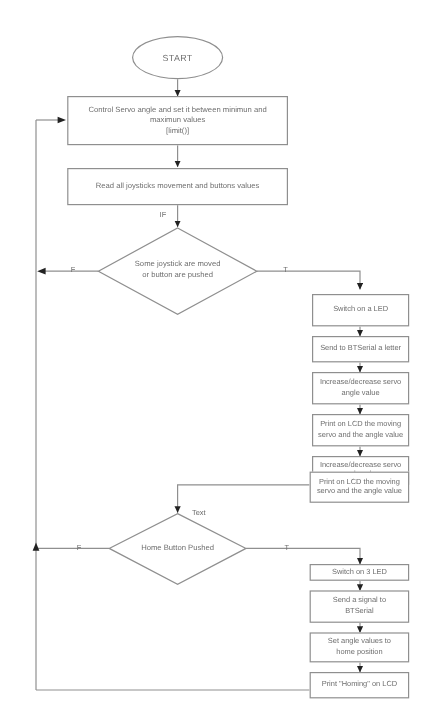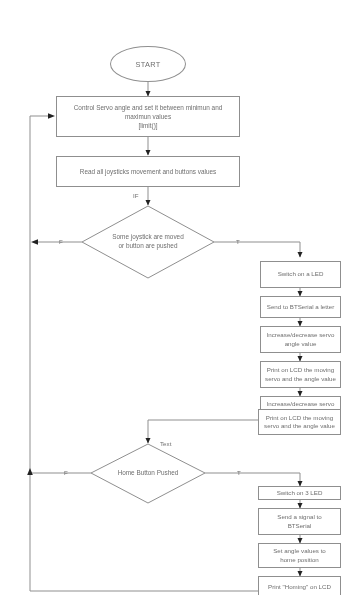--- a/index.html
+++ b/index.html
@@ -1,21 +1,21 @@
 <!DOCTYPE html>
 <html><head>
 <meta charset="utf-8">
 <style>
   html,body{margin:0;padding:0;background:#ffffff;}
   body{
     width:353px;height:595px;position:relative;overflow:hidden;
     font-family:"Liberation Sans","DejaVu Sans",sans-serif;
     color:#6b6b6b;
   }
-  #canvas{position:absolute;left:0;top:16px;width:353px;height:529px;}
+  #canvas{position:absolute;left:0;top:0;width:353px;height:529px;}
   .svg-layer{position:absolute;left:0;top:0;width:353px;height:595px;}
   .node{position:absolute;box-sizing:border-box;display:flex;align-items:center;justify-content:center;text-align:center;}
   .proc{border:1px solid #8f8f8f;background:#ffffff;}
   .proc .txt{font-size:6.2px;line-height:8.2px;color:#6e6e6e;padding:0 2px;}
   .bigproc .txt{font-size:6.4px;line-height:9px;}
   .terminator{border:1px solid #8f8f8f;background:#ffffff;border-radius:50%;}
   .terminator .txt{font-size:7.4px;color:#6e6e6e;letter-spacing:.3px;}
   .diamond-label{position:absolute;display:flex;align-items:center;justify-content:center;text-align:center;}
   .diamond-label .txt{font-size:6.4px;line-height:8.6px;color:#6e6e6e;}
   .edge-label{position:absolute;font-size:6.2px;color:#6e6e6e;line-height:7px;}

